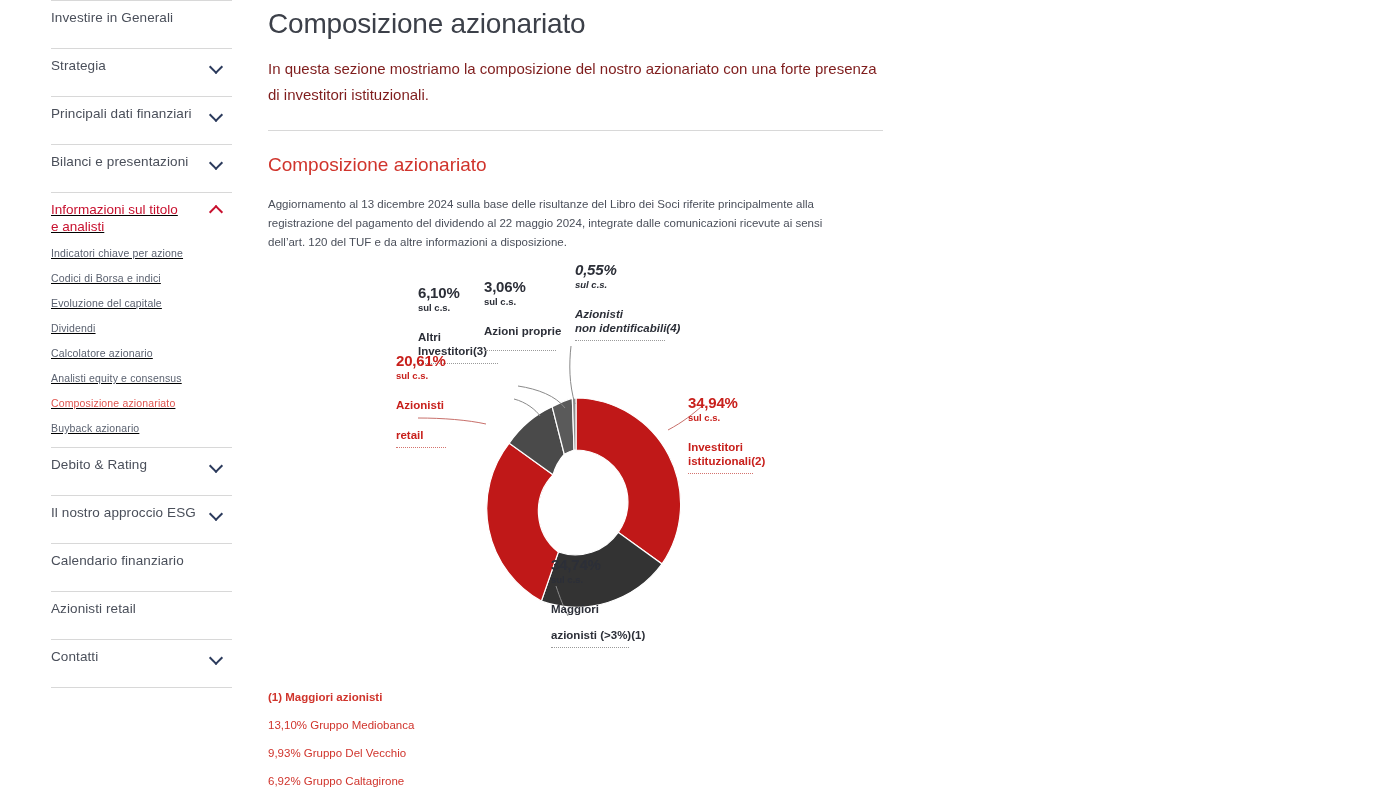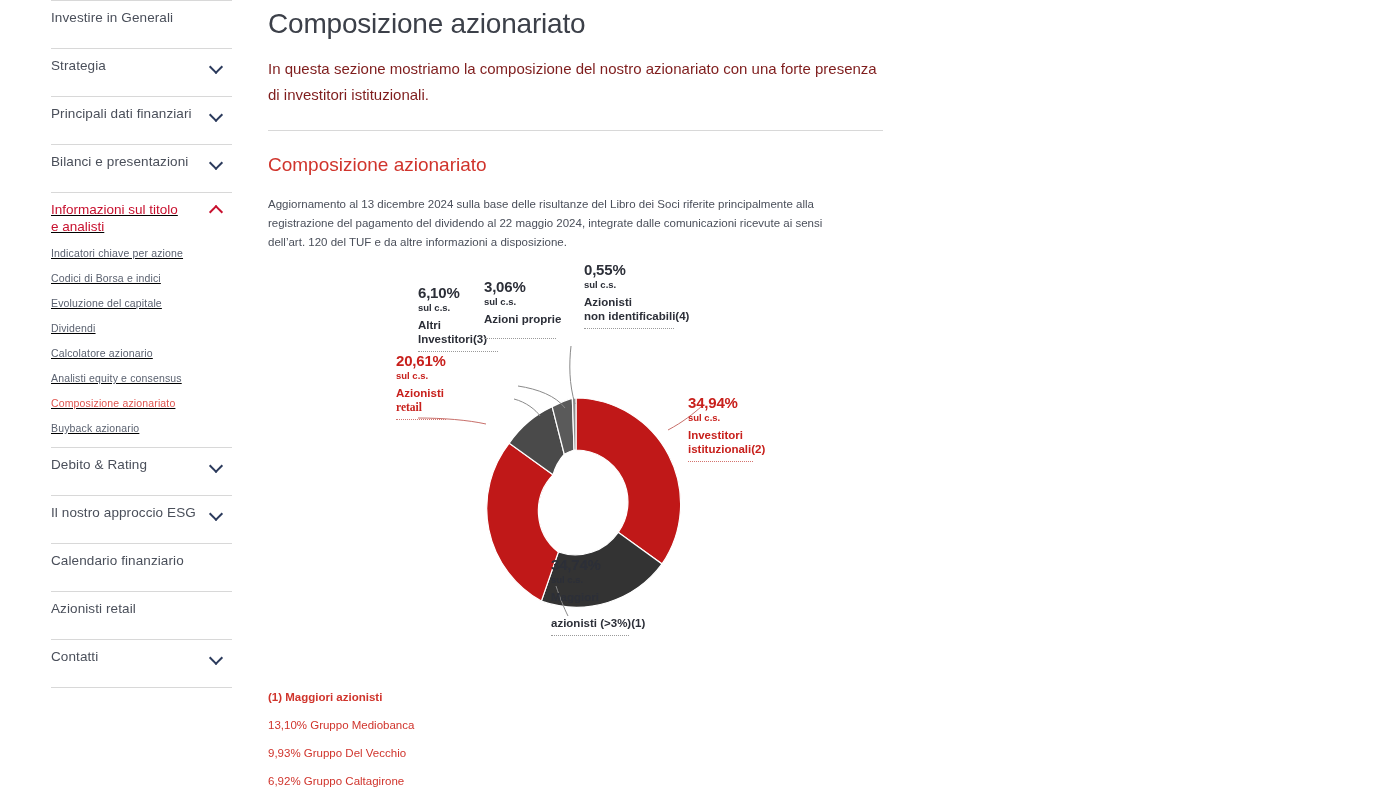--- a/index.html
+++ b/index.html
@@ -85,21 +85,21 @@
   }
 
   
   .chart-wrap { position:relative; width:615px; height:420px; margin-top:12px; }
   .chart-svg { position:absolute; left:0; top:0; }
   .lbl { position:absolute; }
   .lbl .pct {
     font-size:15px; font-weight:bold; line-height:17px; letter-spacing:-0.2px;
   }
   .lbl .cs { font-size:9.5px; font-weight:bold; line-height:13px; }
-  .lbl .nm { font-size:11.5px; font-weight:bold; line-height:14px; margin-top:4px; }
+  .lbl .nm { font-size:11.5px; font-weight:bold; line-height:14px; margin-top:16px; }
   .lbl.dark .pct, .lbl.dark .cs, .lbl.dark .nm { color:#2c2f38; }
   .lbl.red  .pct, .lbl.red  .cs, .lbl.red  .nm { color:#c8201c; }
   .dots { margin-top:5px; height:1px; border-top:1px dotted #9a9a9a; }
   .lbl.red .dots { border-top-color:#d4736e; }
 
   
   .footnotes { margin-top:6px; }
   .footnotes .fn {
     font-size:11.5px; color:#d0342c; line-height:14px;
     margin-bottom:14px;
@@ -209,33 +209,33 @@
         <div class="dots" style="width:80px;"></div>
       </div>
 
       <div class="lbl dark" style="left:216px; top:14px; width:80px;">
         <div class="pct">3,06%</div>
         <div class="cs">sul c.s.</div>
         <div class="nm" style="white-space:nowrap;">Azioni proprie</div>
         <div class="dots" style="width:72px; margin-top:12px;"></div>
       </div>
 
-      <div class="lbl dark" style="left:316px; top:-3px; width:100px;">
+      <div class="lbl dark" style="left:307px; top:-3px; width:100px;font-style:italic;">
         <div class="pct">0,55%</div>
         <div class="cs">sul c.s.</div>
         <div class="nm">Azionisti</div>
         <div class="nm" style="margin-top:0; white-space:nowrap;">non identificabili(4)</div>
         <div class="dots" style="width:90px;"></div>
       </div>
 
       <div class="lbl red" style="left:128px; top:88px; width:84px;">
         <div class="pct">20,61%</div>
         <div class="cs">sul c.s.</div>
         <div class="nm">Azionisti</div>
-        <div class="nm" style="margin-top:0;font-family:Liberation Serif, serif;">retail</div>
+        <div class="nm" style="margin-top:16px;">retail</div>
         <div class="dots" style="width:50px;"></div>
       </div>
 
       <div class="lbl red" style="left:420px; top:130px; width:100px;">
         <div class="pct">34,94%</div>
         <div class="cs">sul c.s.</div>
         <div class="nm">Investitori</div>
         <div class="nm" style="margin-top:0;">istituzionali(2)</div>
         <div class="dots" style="width:65px;"></div>
       </div>

